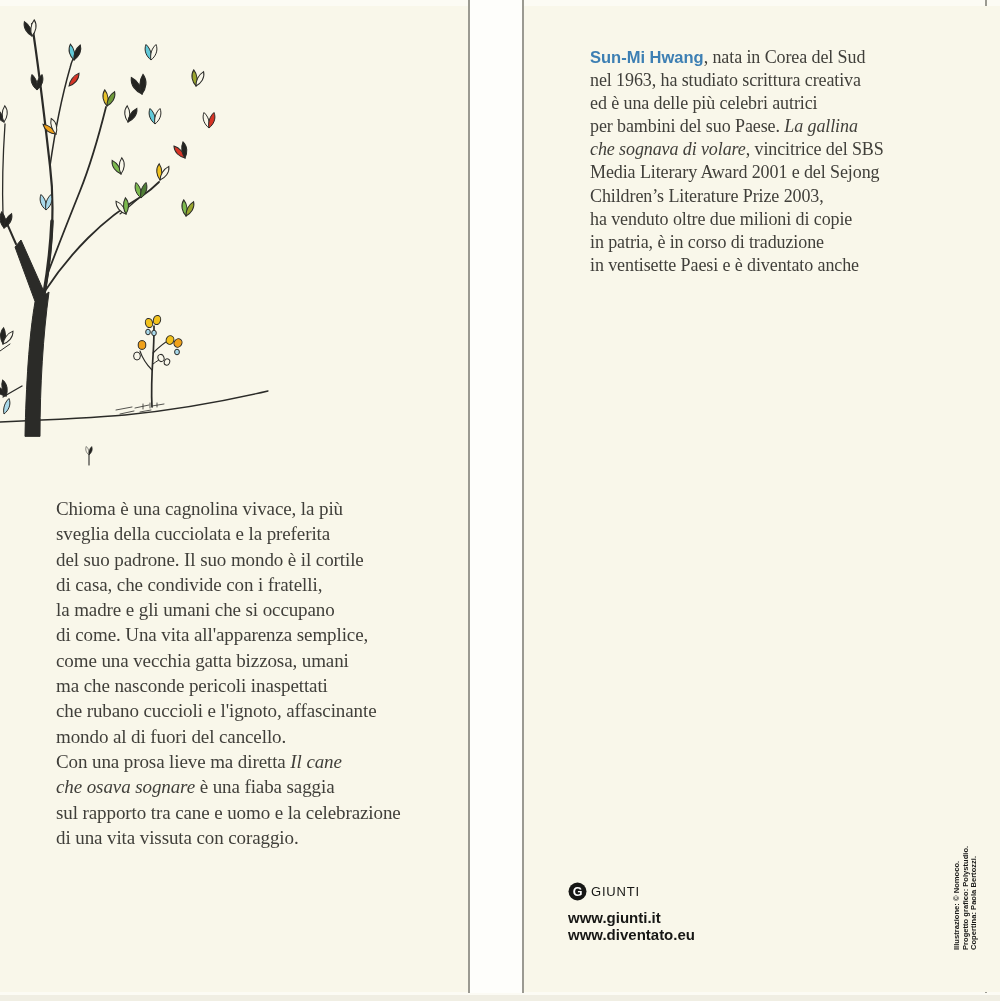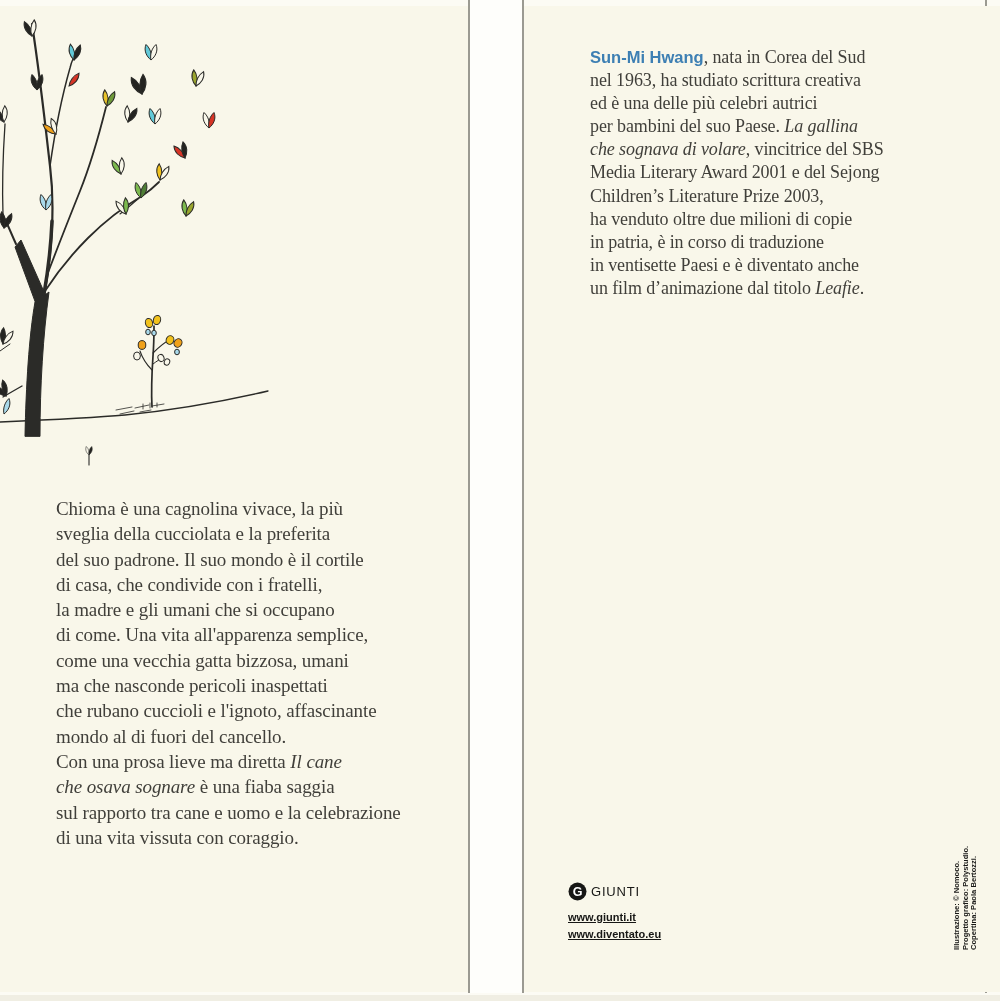--- a/index.html
+++ b/index.html
@@ -25,21 +25,21 @@
   .bio{left:66px;top:40px;font-size:18px;line-height:23.1px;letter-spacing:-0.1px;}
   .italic{font-style:italic;margin-top:40px;}
   .author{font-family:"Liberation Sans","DejaVu Sans",sans-serif;font-weight:bold;
           color:var(--author_blue);font-size:16.5px;letter-spacing:0;}
 
   .publisher{position:absolute;left:44px;top:876px;color:var(--black);}
   .logo-row{display:flex;align-items:center;gap:4px;height:19px;margin-bottom:8px;}
   .giunti-name{font-family:"Liberation Sans","DejaVu Sans",sans-serif;font-weight:normal;
                font-size:13px;letter-spacing:0.8px;color:var(--black);}
   .urls{font-family:"Liberation Sans","DejaVu Sans",sans-serif;font-weight:bold;
-        font-size:11px;line-height:17px;color:var(--black);text-decoration:underline;}
+        font-size:15px;line-height:17px;color:var(--black);}
 
   .credits{position:absolute;left:429px;top:944px;width:122px;height:26px;
            transform:rotate(-90deg);transform-origin:0 0;
            font-family:"Liberation Sans","DejaVu Sans",sans-serif;font-weight:bold;
            font-size:7.6px;line-height:8.6px;color:var(--black);}
   .credits .tline{white-space:nowrap;}
 </style>
 </head>
 <body>
 
@@ -234,21 +234,20 @@
         <div class="tline"><span class="author">Sun-Mi Hwang</span><span>, nata in Corea del Sud</span></div>
         <div class="tline"><span>nel 1963, ha studiato scrittura creativa</span></div>
         <div class="tline"><span>ed è una delle più celebri autrici</span></div>
         <div class="tline"><span>per bambini del suo Paese. </span><span class="italic">La gallina</span></div>
         <div class="tline"><span class="italic">che sognava di volare</span><span>, vincitrice del SBS</span></div>
         <div class="tline"><span>Media Literary Award 2001 e del Sejong</span></div>
         <div class="tline"><span>Children’s Literature Prize 2003,</span></div>
         <div class="tline"><span>ha venduto oltre due milioni di copie</span></div>
         <div class="tline"><span>in patria, è in corso di traduzione</span></div>
         <div class="tline"><span>in ventisette Paesi e è diventato anche</span></div>
-        <div class="tline"><span>un film d’animazione dal titolo </span><span class="italic">Leafie</span><span>.</span></div>
       </div>
 
     <div class="publisher">
       <div class="logo-row">
         <svg width="19" height="19" viewBox="0 0 19 19">
           <circle cx="9.5" cy="9.5" r="9" fill="#171715"></circle>
           <text x="9.6" y="13.6" text-anchor="middle" font-family="Liberation Sans, DejaVu Sans, sans-serif" font-weight="bold" font-size="12.5" fill="#ffffff">G</text>
         </svg>
         <span class="giunti-name">GIUNTI</span>
       </div>

